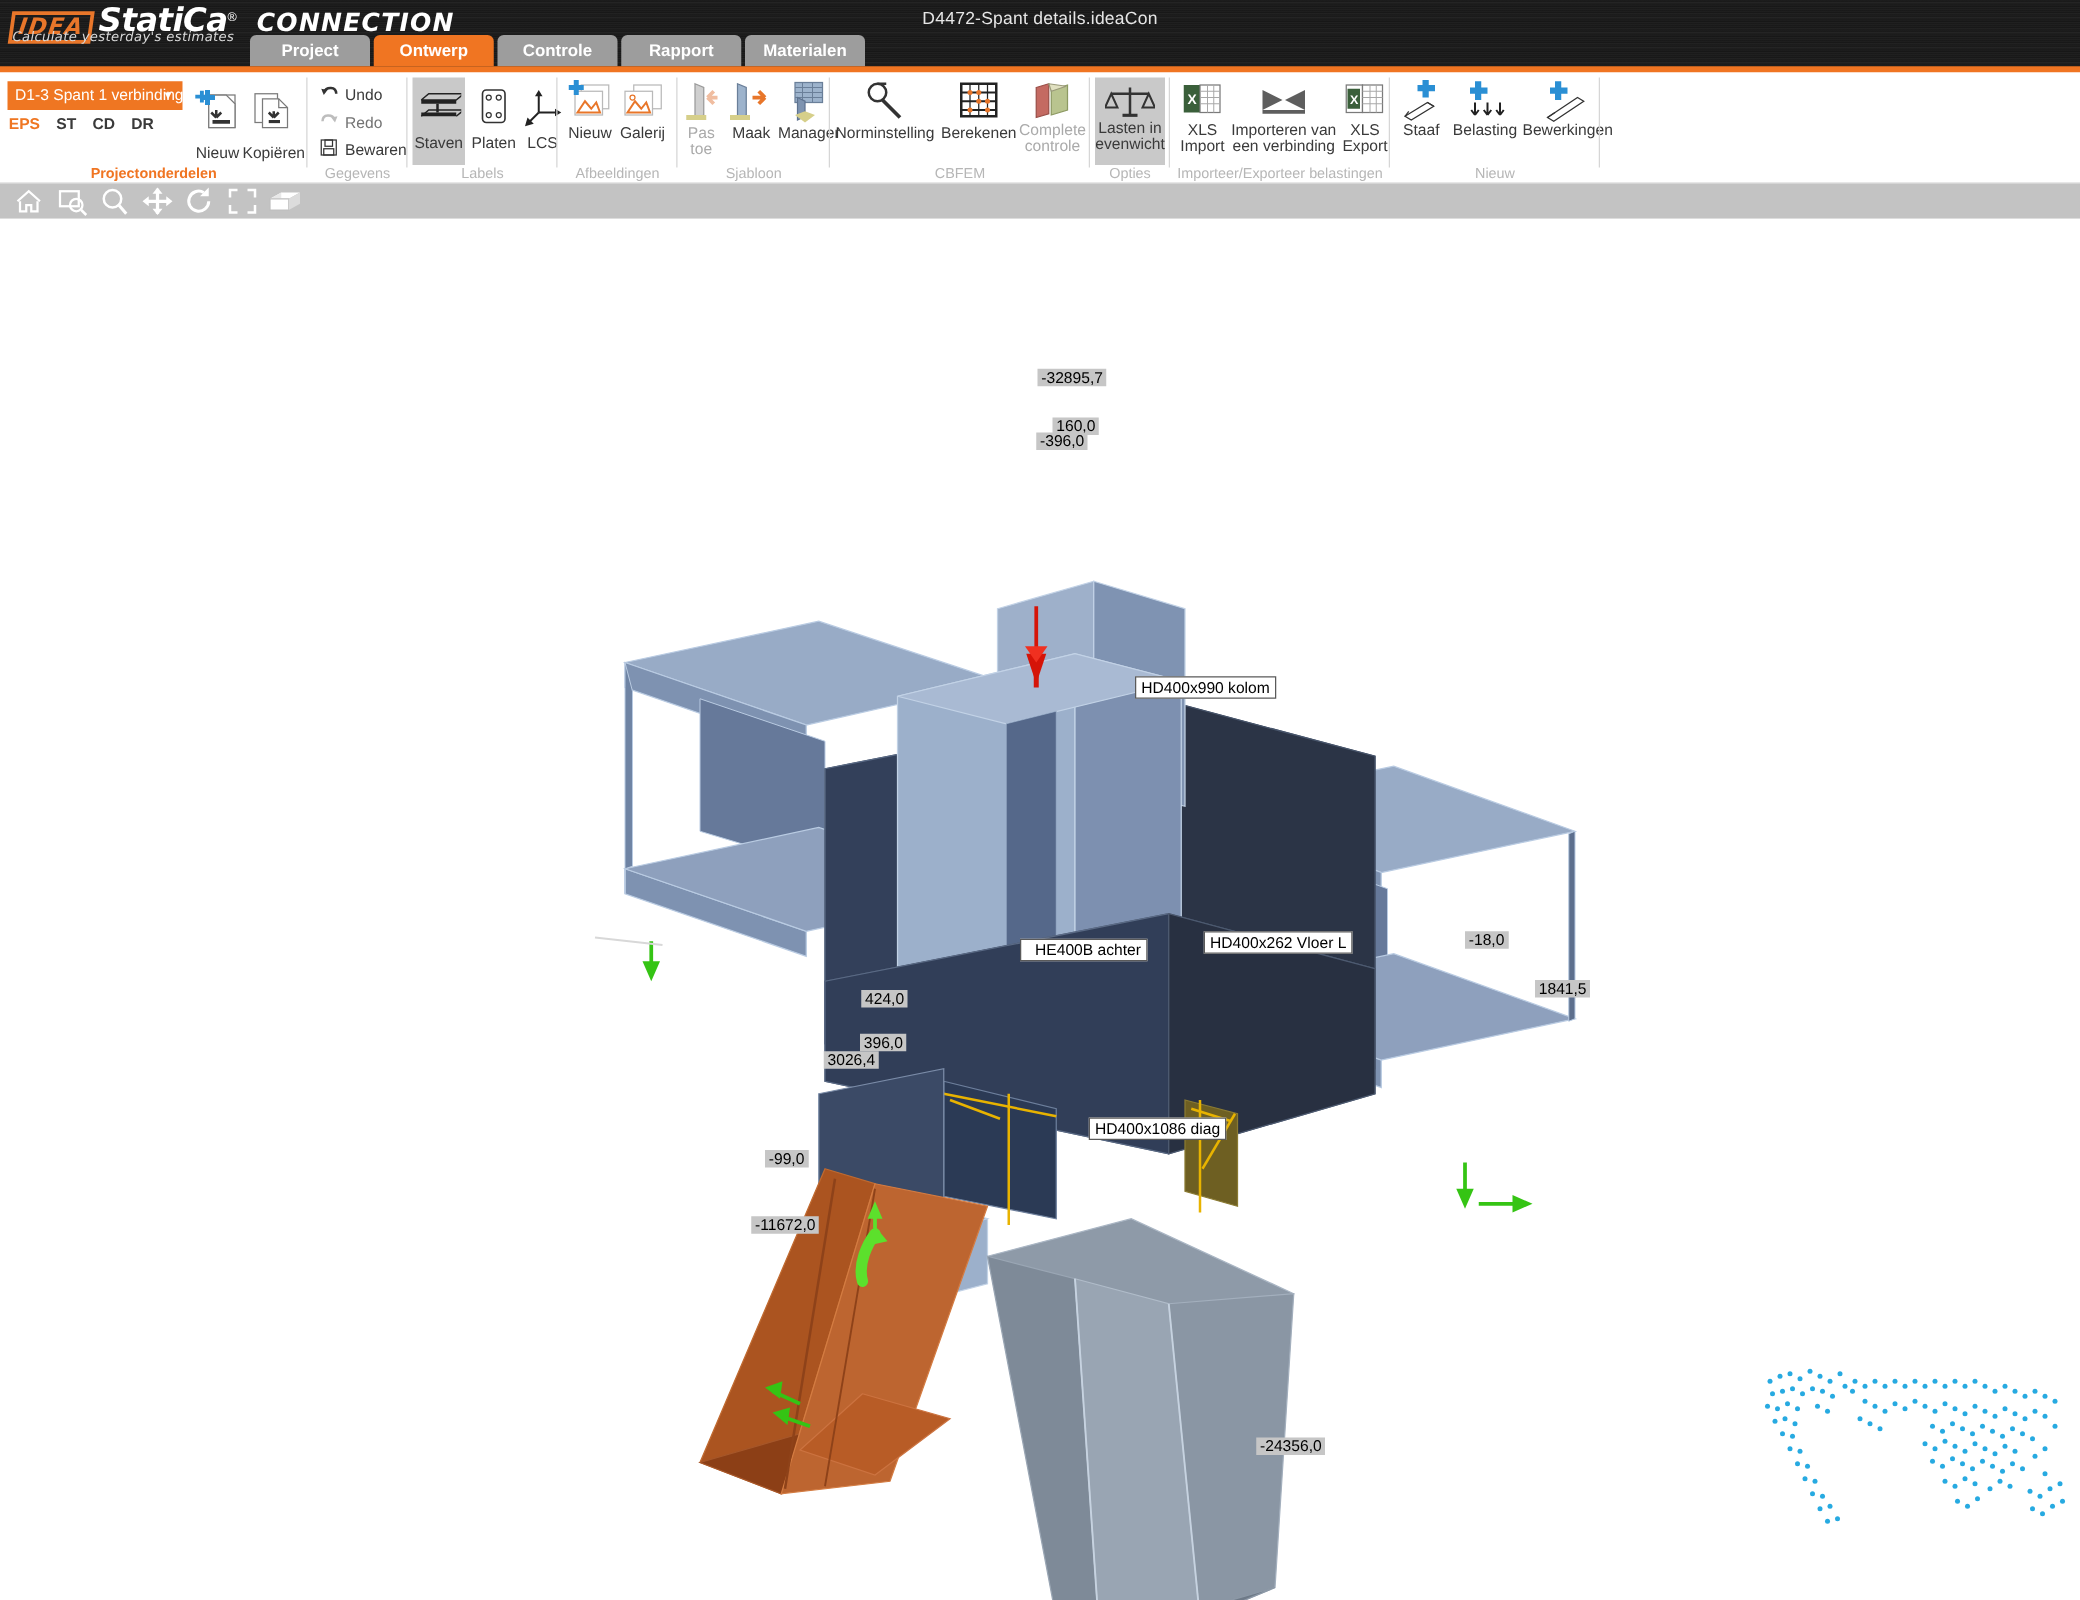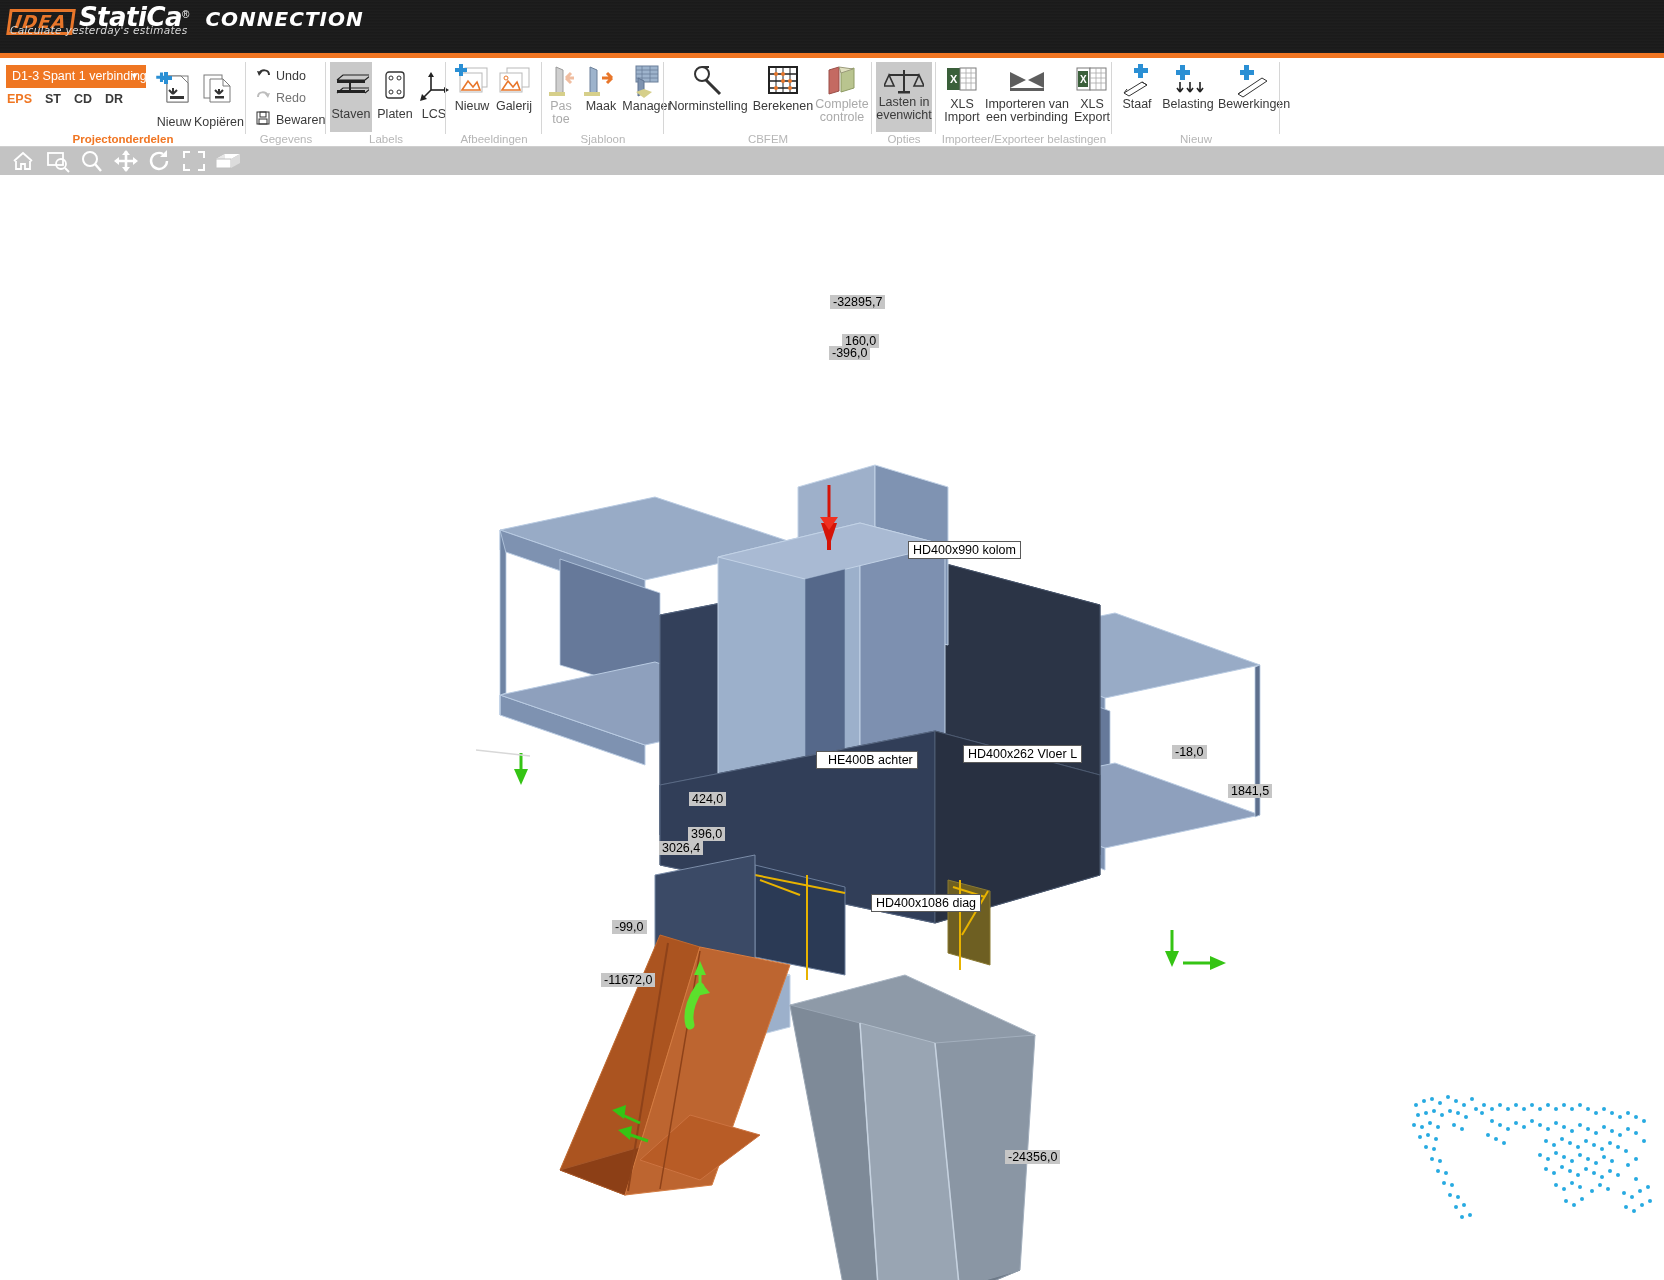--- a/index.html
+++ b/index.html
@@ -118,21 +118,29 @@
 </head>
 <body>
 
 <div id="app">
 
   <div class="titlebar">
     <div class="logo-wrap">
       <span class="logo-idea">IDEA</span><span class="logo-statica">StatiCa</span><span class="logo-reg">®</span><span class="logo-conn">CONNECTION</span>
     </div>
     <div class="logo-tag">Calculate yesterday's estimates</div>
-
+    <div class="doc-title">D4472-Spant details.ideaCon</div>
+
+    <div class="tabs">
+      <div class="tab">Project</div>
+      <div class="tab active">Ontwerp</div>
+      <div class="tab">Controle</div>
+      <div class="tab">Rapport</div>
+      <div class="tab">Materialen</div>
+    </div>
   </div>
   <div class="orangebar"></div>
 
   <div class="ribbon">
 
     <div class="rgroup" style="left:0; width:246px;">
       <div class="proj-sel">
         <span>D1-3 Spant 1 verbinding</span>
         <span class="caret">▼</span>
       </div>

